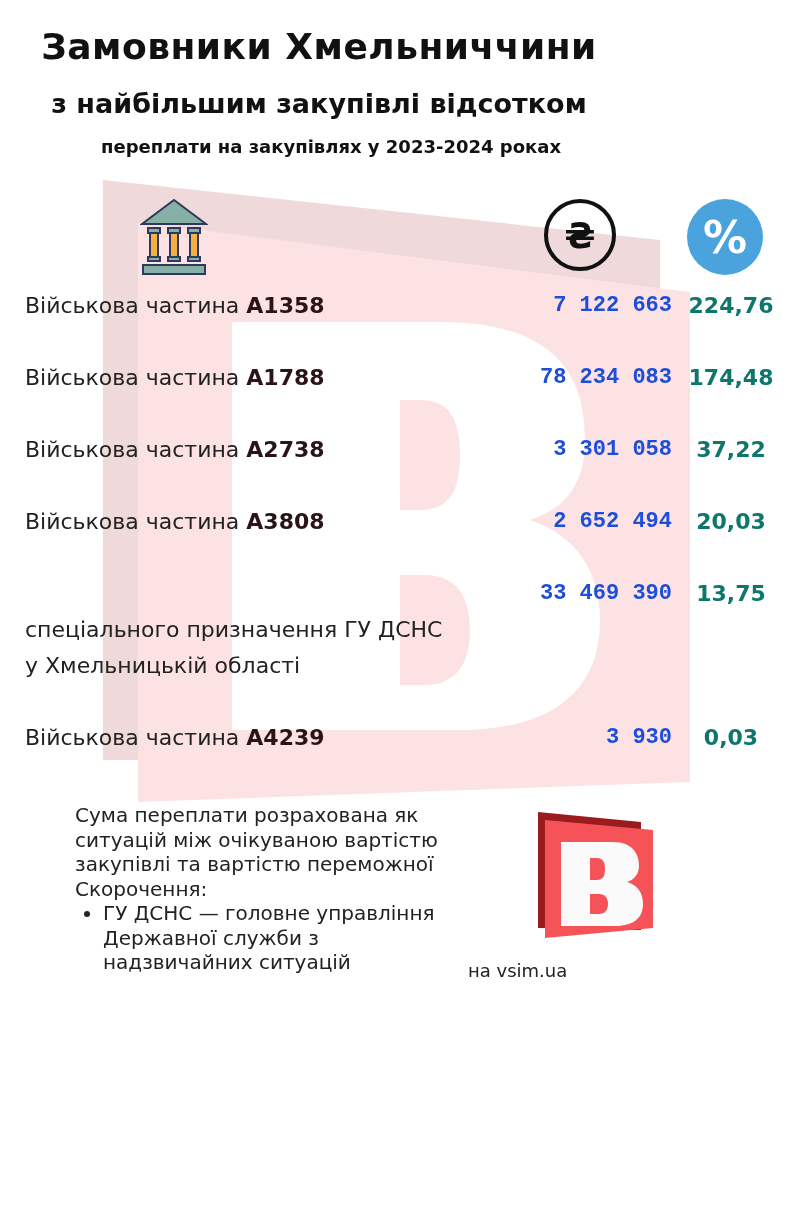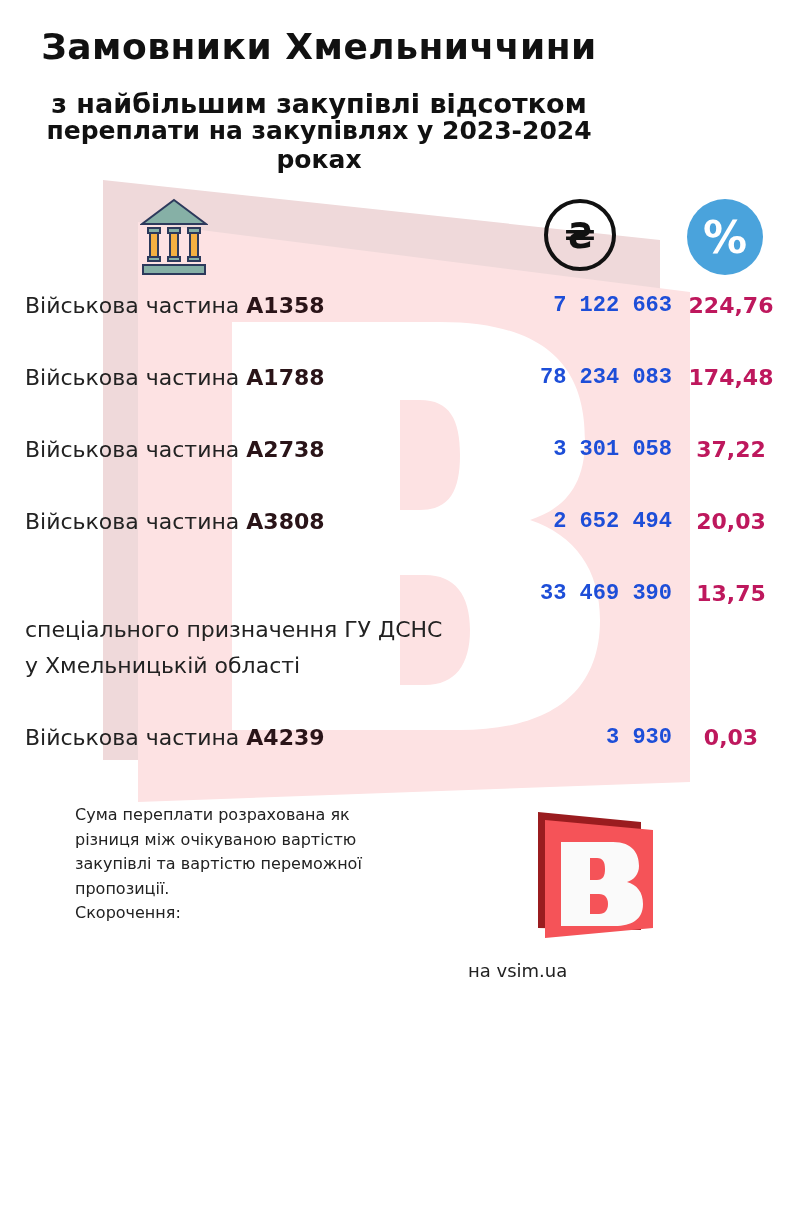--- a/index.html
+++ b/index.html
@@ -2,28 +2,28 @@
 <html><head>
 <meta charset="utf-8">
 <style>
   html, body { margin:0; padding:0; }
   body { width:800px; height:1220px; background:#ffffff; position:relative; overflow:hidden;
          font-family:"DejaVu Sans", sans-serif; color:#222; }
   .watermark { position:absolute; left:0; top:0; width:800px; height:820px; z-index:0; }
   .title { position:absolute; left:0; width:638px; text-align:center; font-weight:bold; color:#111; z-index:2; }
   .t1 { top:26px; font-size:36px; letter-spacing:0.5px; }
   .t2 { top:88px; font-size:27px; }
-  .t3 { top:116px; font-size:25px; }
+  .t3 { top:136px; font-size:18px;margin-left:12px; }
   .icon { position:absolute; z-index:2; }
   .row { position:absolute; left:0; width:800px; z-index:2; font-size:22px; }
   .row .name { position:absolute; left:25px; color:#222; line-height:36px; }
   .row .name b { color:#2a1418; }
   .row .sum { position:absolute; left:492px; width:180px; text-align:right; font-weight:bold; color:#1d4ed8; line-height:36px;font-family:Liberation Mono, monospace; }
-  .row .pct { position:absolute; left:672px; width:118px; text-align:center; font-weight:bold; color:#be185d; line-height:36px; }
-  .note { position:absolute; left:75px; top:803px; width:380px; font-size:16px; line-height:24.5px; color:#222; z-index:2; }
+  .row .pct { position:absolute; left:672px; width:118px; text-align:center; font-weight:bold; color:#0f766e; line-height:36px; }
+  .note { position:absolute; left:75px; top:803px; width:380px; font-size:20px; line-height:24.5px; color:#222; z-index:2; }
   .note ul { margin:0; padding-left:28px; }
   .note li { list-style:disc; }
   .brand { position:absolute; left:468px; top:957px; font-size:18px; line-height:28px; color:#222; z-index:2; }
   .logo { position:absolute; left:533px; top:810px; z-index:2; }
 </style>
 </head>
 <body>
 
 <svg class="watermark" viewBox="0 0 800 820" width="800" height="820">
   <polygon points="103,180 660,240 660,760 103,760" fill="#efd9da"></polygon>
@@ -90,24 +90,26 @@
 </div>
 
 <div class="row" style="top:720px;">
   <div class="name"><span>Військова частина </span><b>А4239</b></div>
   <div class="sum">3 930</div>
   <div class="pct">0,03</div>
 </div>
 
 <div class="note">
   <div>Сума переплати розрахована як</div>
-  <div>різниця між очікуваною вартістю</div>
+  <div>ситуацій між очікуваною вартістю</div>
   <div>закупівлі та вартістю переможної</div>
-  <div>пропозиції.</div>
   <div>Скорочення:</div>
+  <ul>
+    <li>ГУ ДСНС — головне управління Державної служби з надзвичайних ситуацій</li>
+  </ul>
 </div>
 
 <svg class="logo" width="125" height="130" viewBox="0 0 125 130">
   <polygon points="5,2 108,12 108,120 5,118" fill="#9a1c1f"></polygon>
   <polygon points="12,10 120,20 120,118 12,128" fill="#f55358"></polygon>
   <path d="M28,32 L80,32 C100,32 106,44 106,56 C106,64 101,70 94,72 C104,75 110,82 110,94 C110,110 98,116 82,116 L28,116 Z
            M57,48 L57,70 L64,70 C70,70 72,66 72,59 C72,52 70,48 64,48 Z
            M57,84 L57,104 L66,104 C72,104 75,100 75,94 C75,88 72,84 66,84 Z" fill="#fafafa"></path>
 </svg>
 

